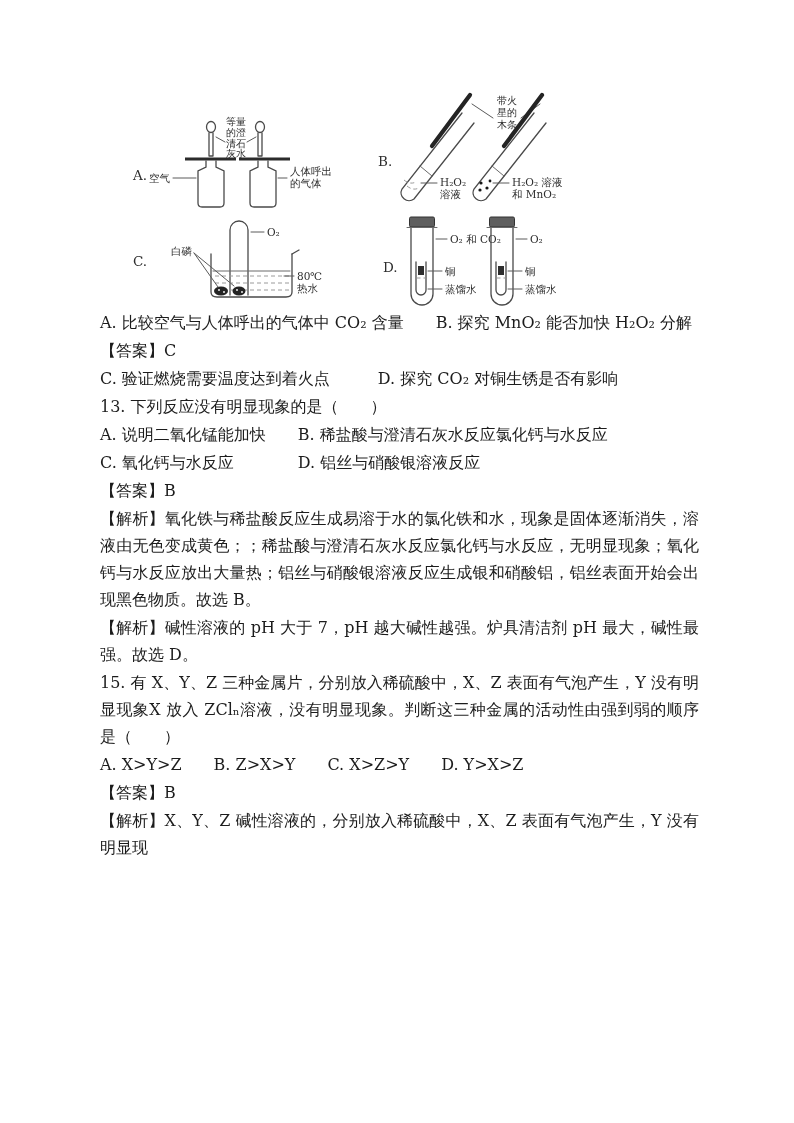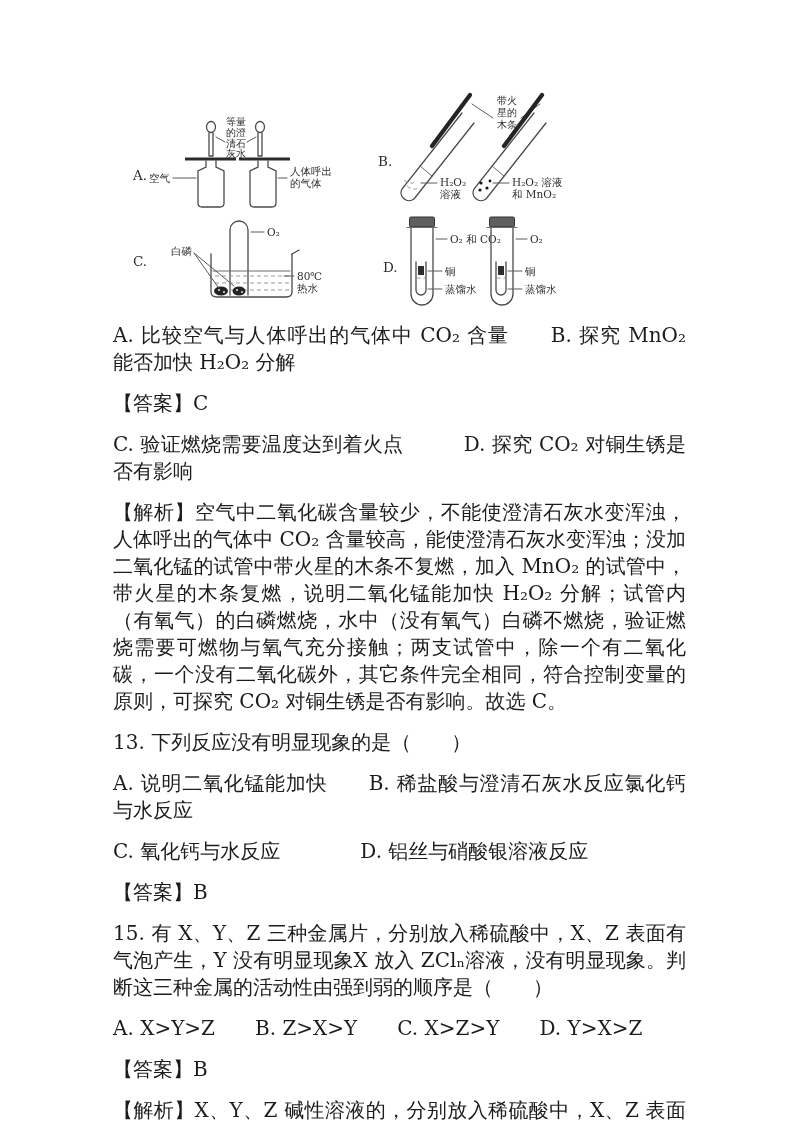--- a/index.html
+++ b/index.html
@@ -5,21 +5,21 @@
   html,body { margin:0; padding:0; background:#e8e8e8; }
   .page {
     position:relative; width:794px; height:1123px; margin:0 auto;
     background:#ffffff; overflow:hidden;
     font-family:"DejaVu Serif","Liberation Serif",serif;
     color:#1c1c1c;
   }
   .content { position:absolute; left:99px; top:90px; width:601px; }
   .diagrams { display:block; width:601px; height:218px; }
   .textflow p {
-    margin:14px; font-size:20px; line-height:27px;
+    margin:1px; font-size:16px; line-height:27px;
     text-align:justify; text-justify:inter-ideograph;
     color:#1c1c1c;
   }
   svg text { fill:#2e2e2e; font-family:"DejaVu Serif","Liberation Serif",serif; }
   .dletter { font-size:13.5px; }
   .dl  { font-size:10.5px; }
   .dls { font-size:10px; }
   .stroke  { fill:none; stroke:#4a4a4a; stroke-width:1.3; stroke-linecap:round; }
   .thin    { fill:none; stroke:#6a6a6a; stroke-width:1;   stroke-linecap:round; }
   .leader  { fill:none; stroke:#5a5a5a; stroke-width:1;   stroke-linecap:round; }
@@ -174,31 +174,32 @@
         </g>
       </g>
     </svg>
 
     <div class="textflow">
 
       <section>
         <p>A. 比较空气与人体呼出的气体中 CO₂ 含量　　B. 探究 MnO₂ 能否加快 H₂O₂ 分解</p>
         <p>【答案】C</p>
         <p>C. 验证燃烧需要温度达到着火点　　　D. 探究 CO₂ 对铜生锈是否有影响</p>
-        <p>【解析】空气中二氧化碳含量较少，不能使澄清石灰水变浑浊，人体呼出的气体中 CO₂ 含量较高，能使澄清石灰水变浑浊；没加二氧化锰的试管中带火星的木条不复燃，加入 MnO₂ 的试管中，带火星的木条复燃，说明二氧化锰能加快 H₂O₂ 分解；试管内（有氧气）的白磷燃烧，水中（没有氧气）白磷不燃烧，验证燃烧需要可燃物与氧气充分接触；两支试管中，除一个有二氧化碳，一个没有二氧化碳外，其它条件完全相同，符合控制变量的原则，可探究 CO₂ 对铜生锈是否有影响。故选 C。</p>
       </section>
 
       <section>
         <p>13. 下列反应没有明显现象的是（　　）</p>
         <p>A. 说明二氧化锰能加快　　B. 稀盐酸与澄清石灰水反应氯化钙与水反应</p>
         <p>C. 氧化钙与水反应　　　　D. 铝丝与硝酸银溶液反应</p>
         <p>【答案】B</p>
-      </section>
-
-      <section>
+        <p>【解析】氧化铁与稀盐酸反应生成易溶于水的氯化铁和水，现象是固体逐渐消失，溶液由无色变成黄色；；稀盐酸与澄清石灰水反应氯化钙与水反应，无明显现象；氧化钙与水反应放出大量热；铝丝与硝酸银溶液反应生成银和硝酸铝，铝丝表面开始会出现黑色物质。故选 B。</p>
+      </section>
+
+      <section>
+        <p>【解析】碱性溶液的 pH 大于 7，pH 越大碱性越强。炉具清洁剂 pH 最大，碱性最强。故选 D。</p>
       </section>
 
       <section>
         <p>15. 有 X、Y、Z 三种金属片，分别放入稀硫酸中，X、Z 表面有气泡产生，Y 没有明显现象X 放入 ZClₙ溶液，没有明显现象。判断这三种金属的活动性由强到弱的顺序是（　　）</p>
         <p>A. X&gt;Y&gt;Z　　B. Z&gt;X&gt;Y　　C. X&gt;Z&gt;Y　　D. Y&gt;X&gt;Z</p>
         <p>【答案】B</p>
         <p>【解析】X、Y、Z 碱性溶液的，分别放入稀硫酸中，X、Z 表面有气泡产生，Y 没有明显现</p>
       </section>
 
     </div>

